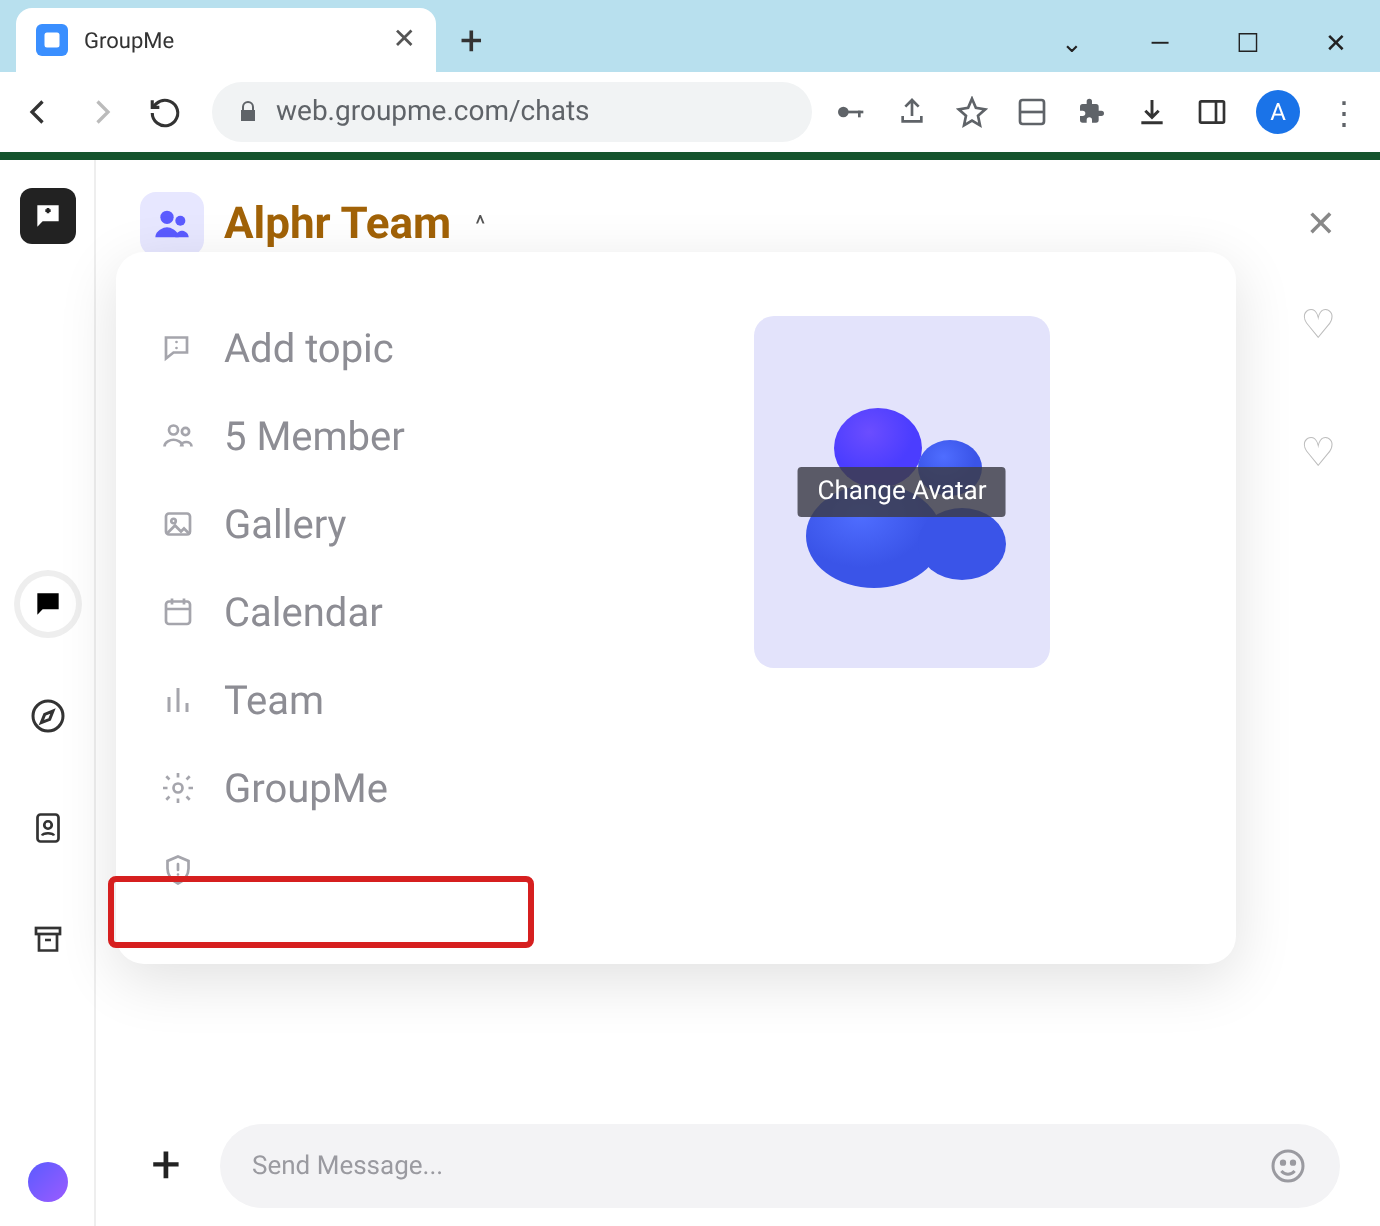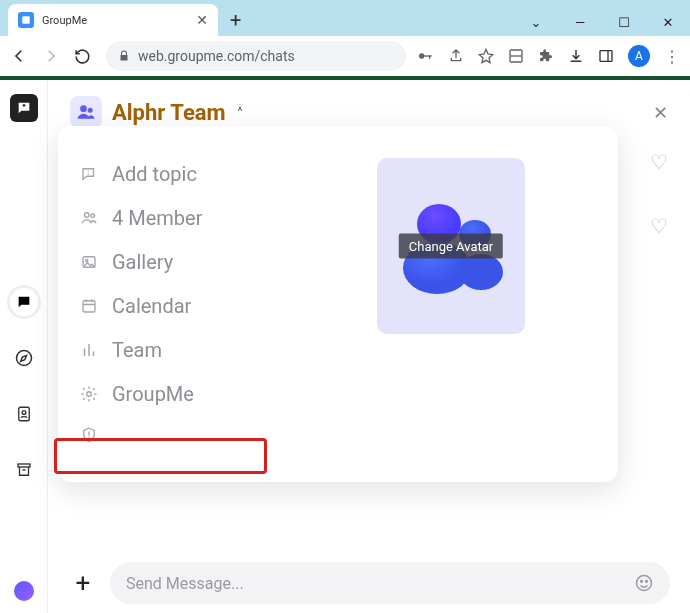--- a/index.html
+++ b/index.html
@@ -51,21 +51,21 @@
   .avatar-box svg { width:120px; height:120px; }
   .change-label { position:absolute; top:50%; left:50%; transform:translate(-50%,-50%); background:rgba(60,60,70,0.82); color:#fff; padding:5px 10px; font-size:13px; border-radius:2px; white-space:nowrap; }
 
   .red-highlight { position:absolute; border: 3px solid #d61f1f; border-radius:4px; pointer-events:none; }
 
   .hearts { position:absolute; right:22px; top:70px; display:flex; flex-direction:column; gap:40px; color:#bdbdbd; font-size:20px; }
 
   
   .composer { position:absolute; bottom:0; left:0; right:0; height:60px; display:flex; align-items:center; gap:12px; padding: 0 20px; background:#fff; }
   .composer .plus { font-size:26px; color:#222; cursor:pointer; width:30px; text-align:center; }
-  .compose-input { flex:1; background:#f3f3f5; border-radius:22px; height:42px; display:flex; align-items:center; padding:0 16px; color:#9a9aa0; font-size:16px; }
+  .compose-input { flex:1; background:#f3f3f5; border-radius:22px; height:42px; display:flex; align-items:center; padding:0 16px; color:#9a9aa0; font-size:13px; }
   .compose-emoji { color:#9a9aa0; font-size:20px; cursor:pointer; }
 
   svg { display:block; }
 </style>
 </head>
 <body>
 
 <div class="titlebar">
   <div class="tab-strip">
     <div class="tab">
@@ -228,21 +228,21 @@
           <span>Add topic</span>
         </div>
         <div class="menu-item">
           <span class="micon">
               <svg width="18" height="18" viewBox="0 0 24 24" fill="none" stroke="#a5a5ac" stroke-width="1.8">
                 <circle cx="9" cy="8" r="3"></circle>
                 <circle cx="17" cy="9" r="2.4"></circle>
                 <path d="M3 19c0-3 4-4.5 6-4.5s6 1.5 6 4.5M14 19c0-2 2-3 3.5-3s3.5 1 3.5 3"></path>
               </svg>
             </span>
-          <span>4 Member</span>
+          <span>5 Member</span>
         </div>
         <div class="menu-item">
           <span class="micon">
               <svg width="18" height="18" viewBox="0 0 24 24" fill="none" stroke="#a5a5ac" stroke-width="1.8">
                 <rect x="4" y="5" width="16" height="14" rx="2"></rect>
                 <circle cx="9" cy="10" r="1.5"></circle>
                 <path d="M5 18l5-5 4 4 2-2 4 4"></path>
               </svg>
             </span>
           <span>Gallery</span>

